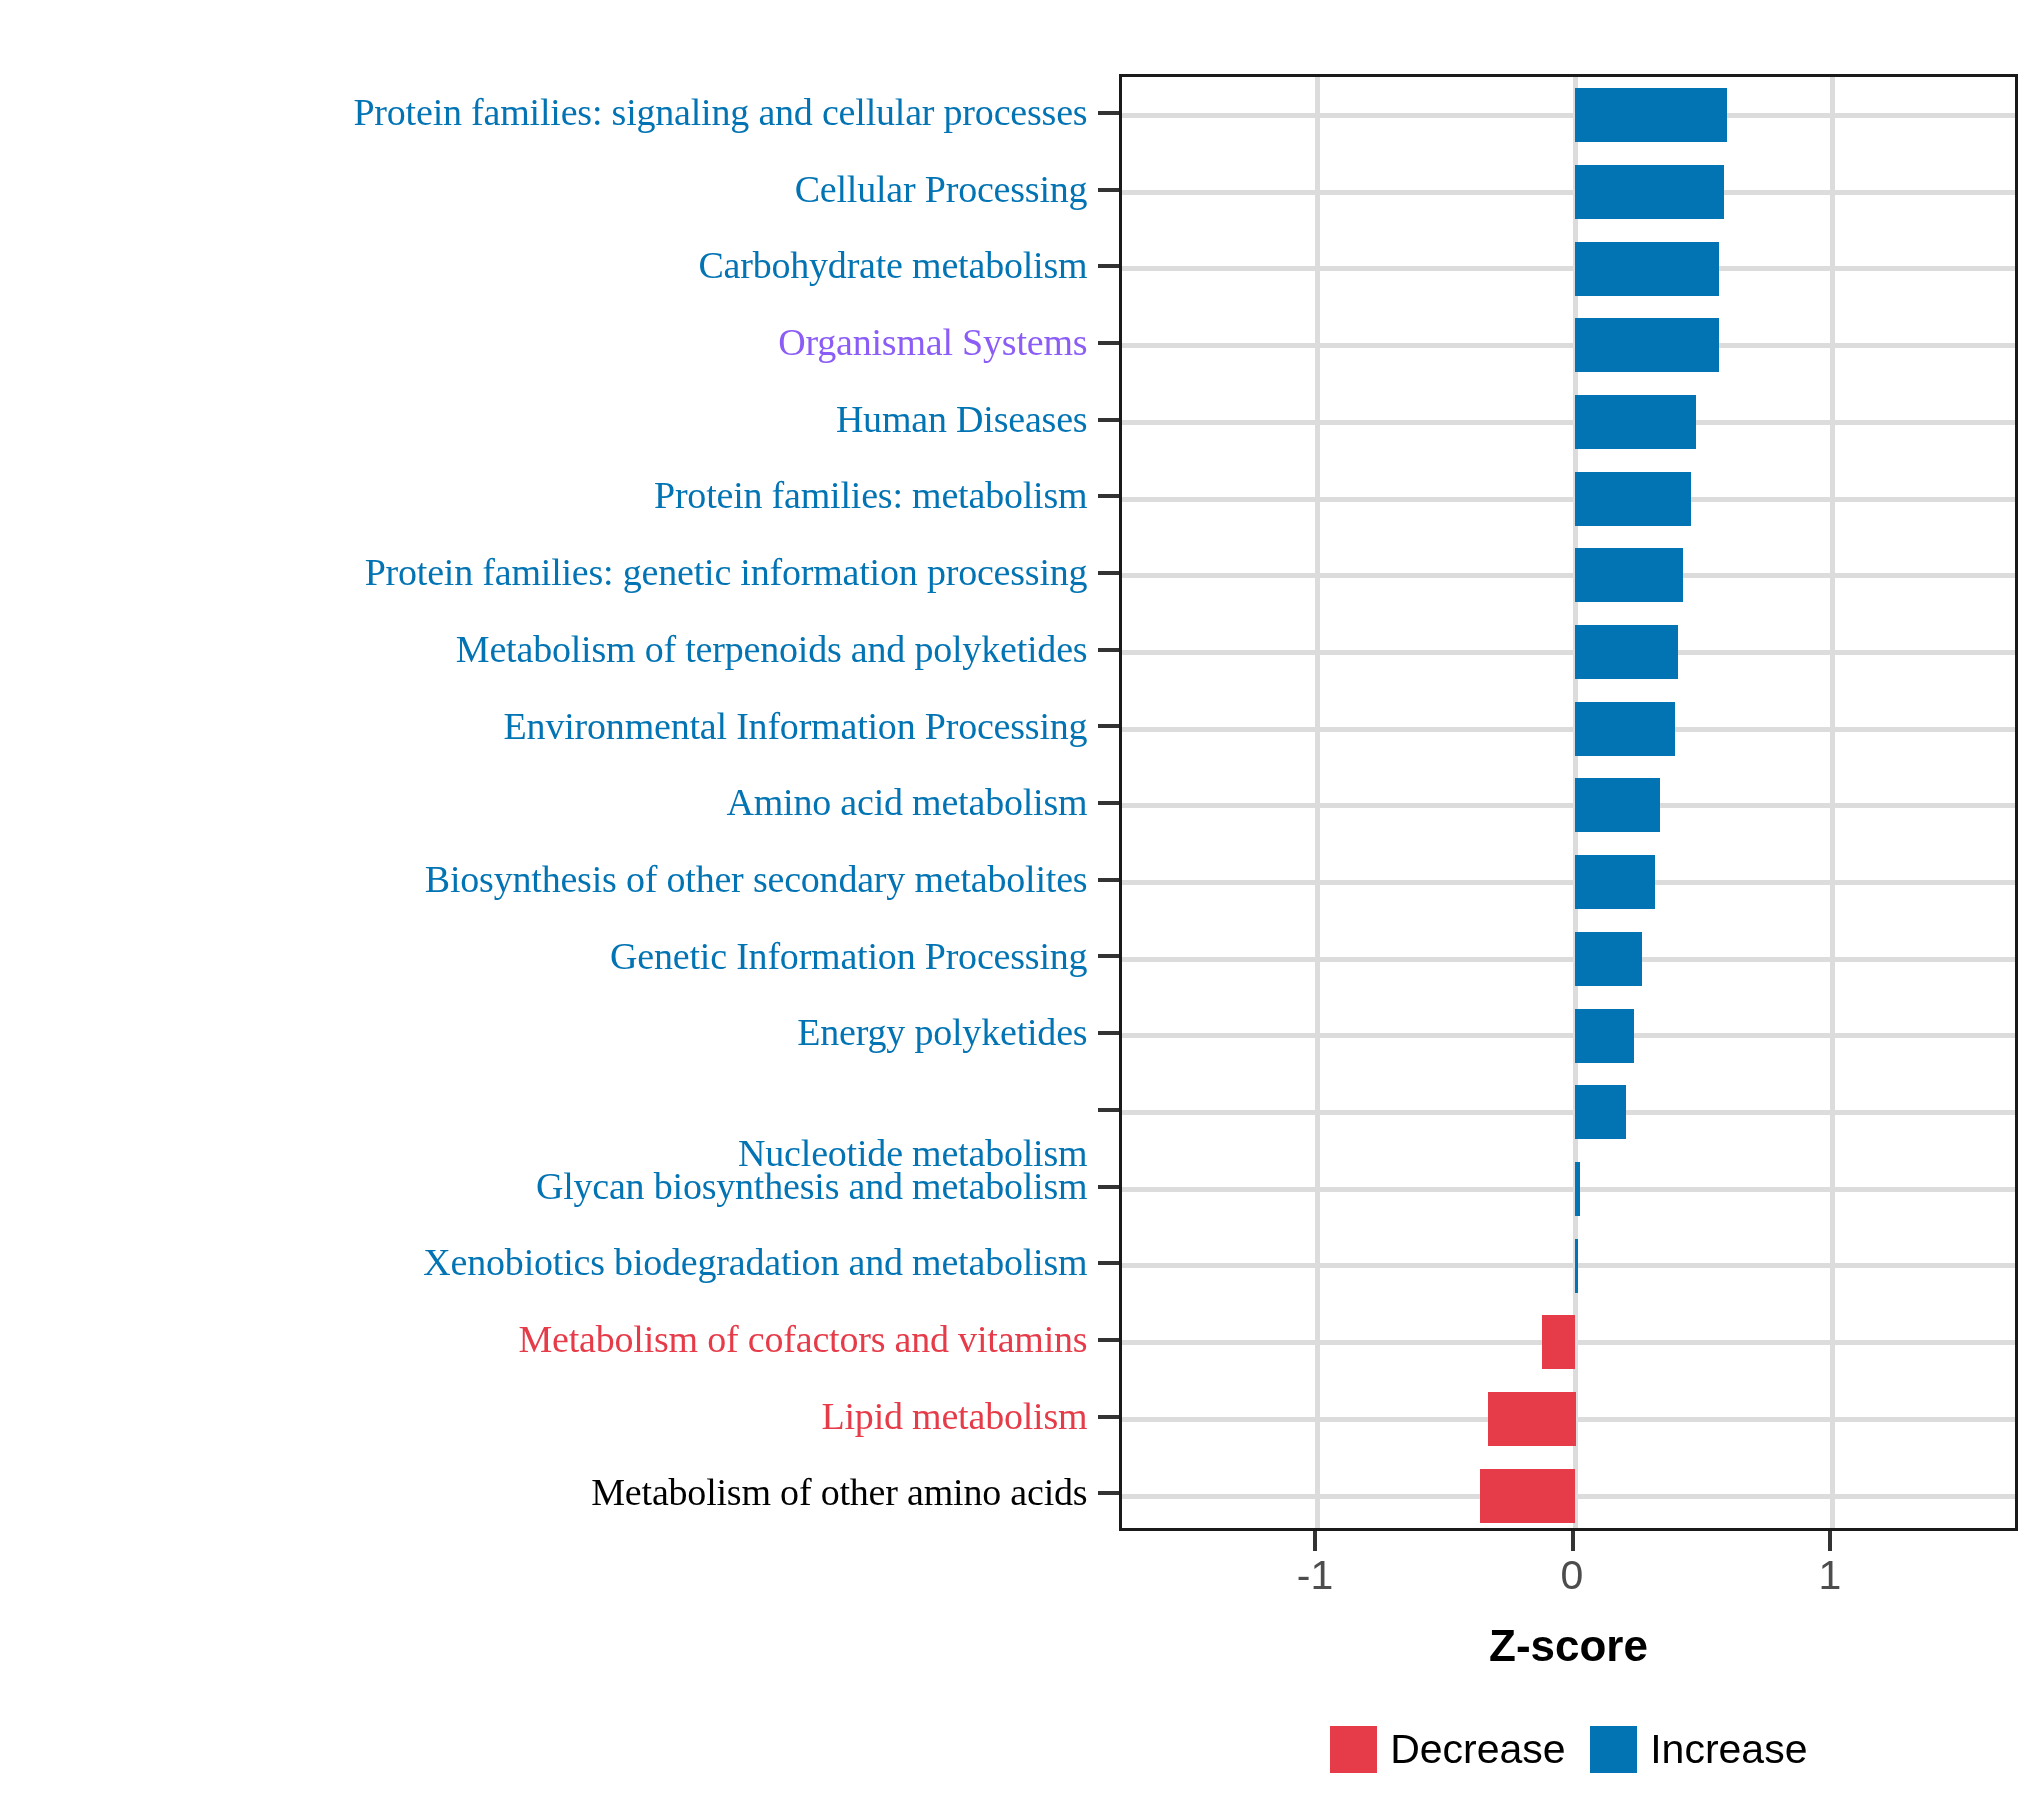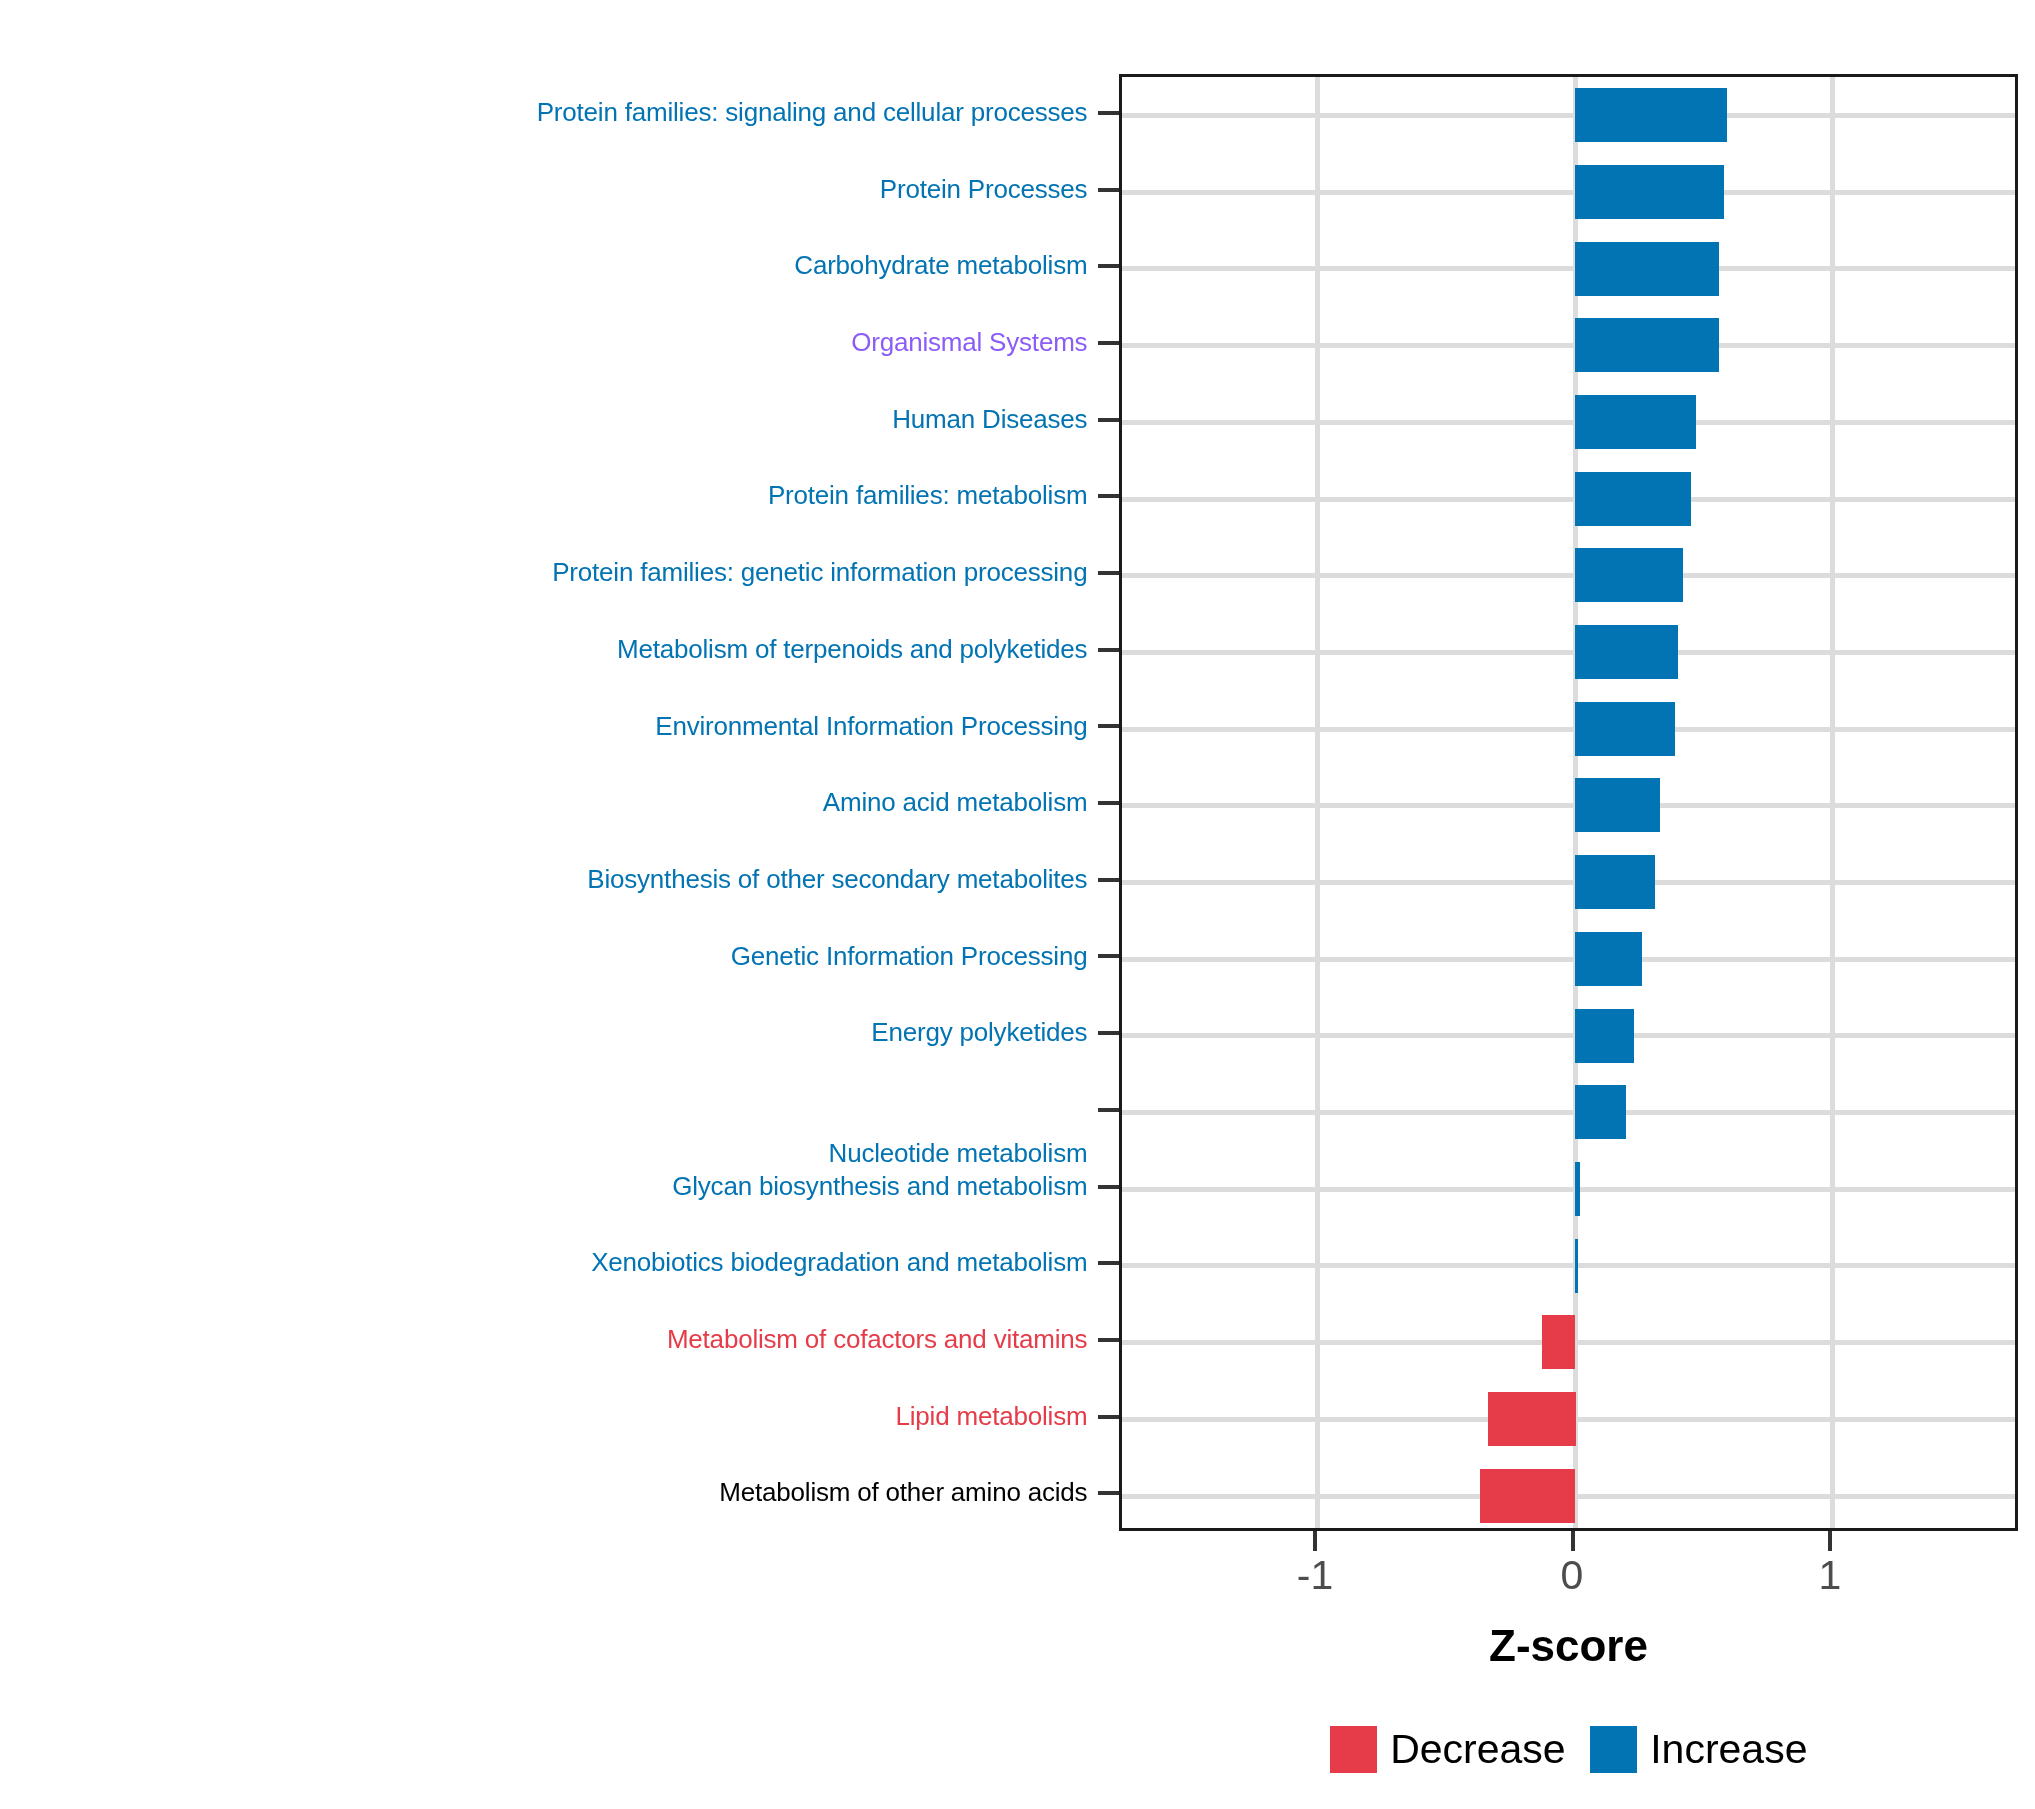--- a/index.html
+++ b/index.html
@@ -20,24 +20,25 @@
     left: 0px; top: 74px;
     width: 1098px; height: 1457px;
   }
   .ylabel-row {
     position: absolute;
     left: 0; width: 1098px;
     display: flex; align-items: center; justify-content: flex-end;
     padding-right: 10.6px;
   }
   .ylabel-text {
-    font-size: 26px;
+    font-size: 38px;
     line-height: 1.05;
     white-space: nowrap;
     letter-spacing: -0.2px;
+    font-family: Liberation Serif, serif;
   }
   .tickmark {
     position: absolute;
     left: 1098px;
     width: 21px; height: 3.8px;
     background: #333333;
   }
 
   
   #panel {
@@ -99,21 +100,21 @@
 <body>
 
 <div id="figure">
 
   <div id="ylabels">
       <div class="ylabel-row" style="top: 0px; height: 77px;">
         <span class="ylabel-text" style="color: rgb(2, 115, 179);">Protein families: signaling and cellular processes</span>
       </div>
       <div class="tickmark" style="top: 37px;"></div>
       <div class="ylabel-row" style="top: 77px; height: 77px;">
-        <span class="ylabel-text" style="color: rgb(2, 115, 179);">Protein Processes</span>
+        <span class="ylabel-text" style="color: rgb(2, 115, 179);">Cellular Processing</span>
       </div>
       <div class="tickmark" style="top: 114px;"></div>
       <div class="ylabel-row" style="top: 153px; height: 77px;">
         <span class="ylabel-text" style="color: rgb(2, 115, 179);">Carbohydrate metabolism</span>
       </div>
       <div class="tickmark" style="top: 190px;"></div>
       <div class="ylabel-row" style="top: 230px; height: 77px;">
         <span class="ylabel-text" style="color: #8b5cf6;">Organismal Systems</span>
       </div>
       <div class="tickmark" style="top: 267px;"></div>

